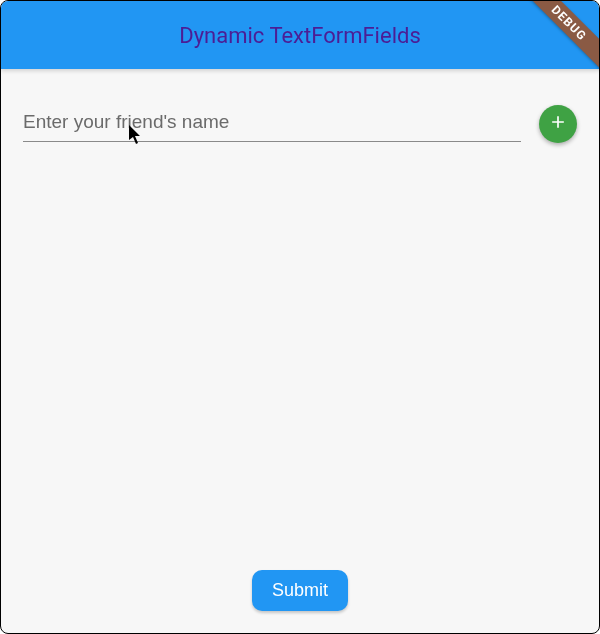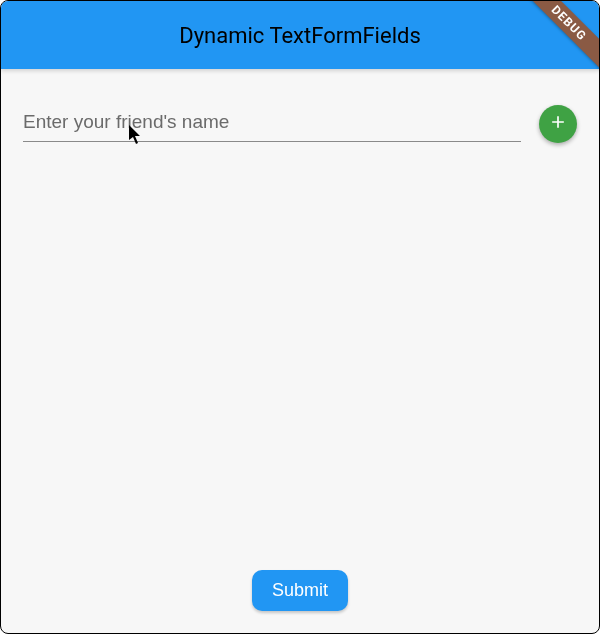--- a/index.html
+++ b/index.html
@@ -11,21 +11,21 @@
     border-radius: 8px;
     position: relative;
     overflow: hidden;
   }
   .appbar {
     height: 68px;
     background: #2196F3;
     display: flex;
     align-items: center;
     justify-content: center;
-    color: #000000;
+    color: #4c1d95;
     font-size: 22px;
     font-weight: 400;
     box-shadow: 0 2px 4px rgba(0,0,0,0.15);
     position: relative;
   }
   .debug-banner {
     position: absolute;
     top: 12px; right: -40px;
     width: 140px;
     background: #8a5a44;

